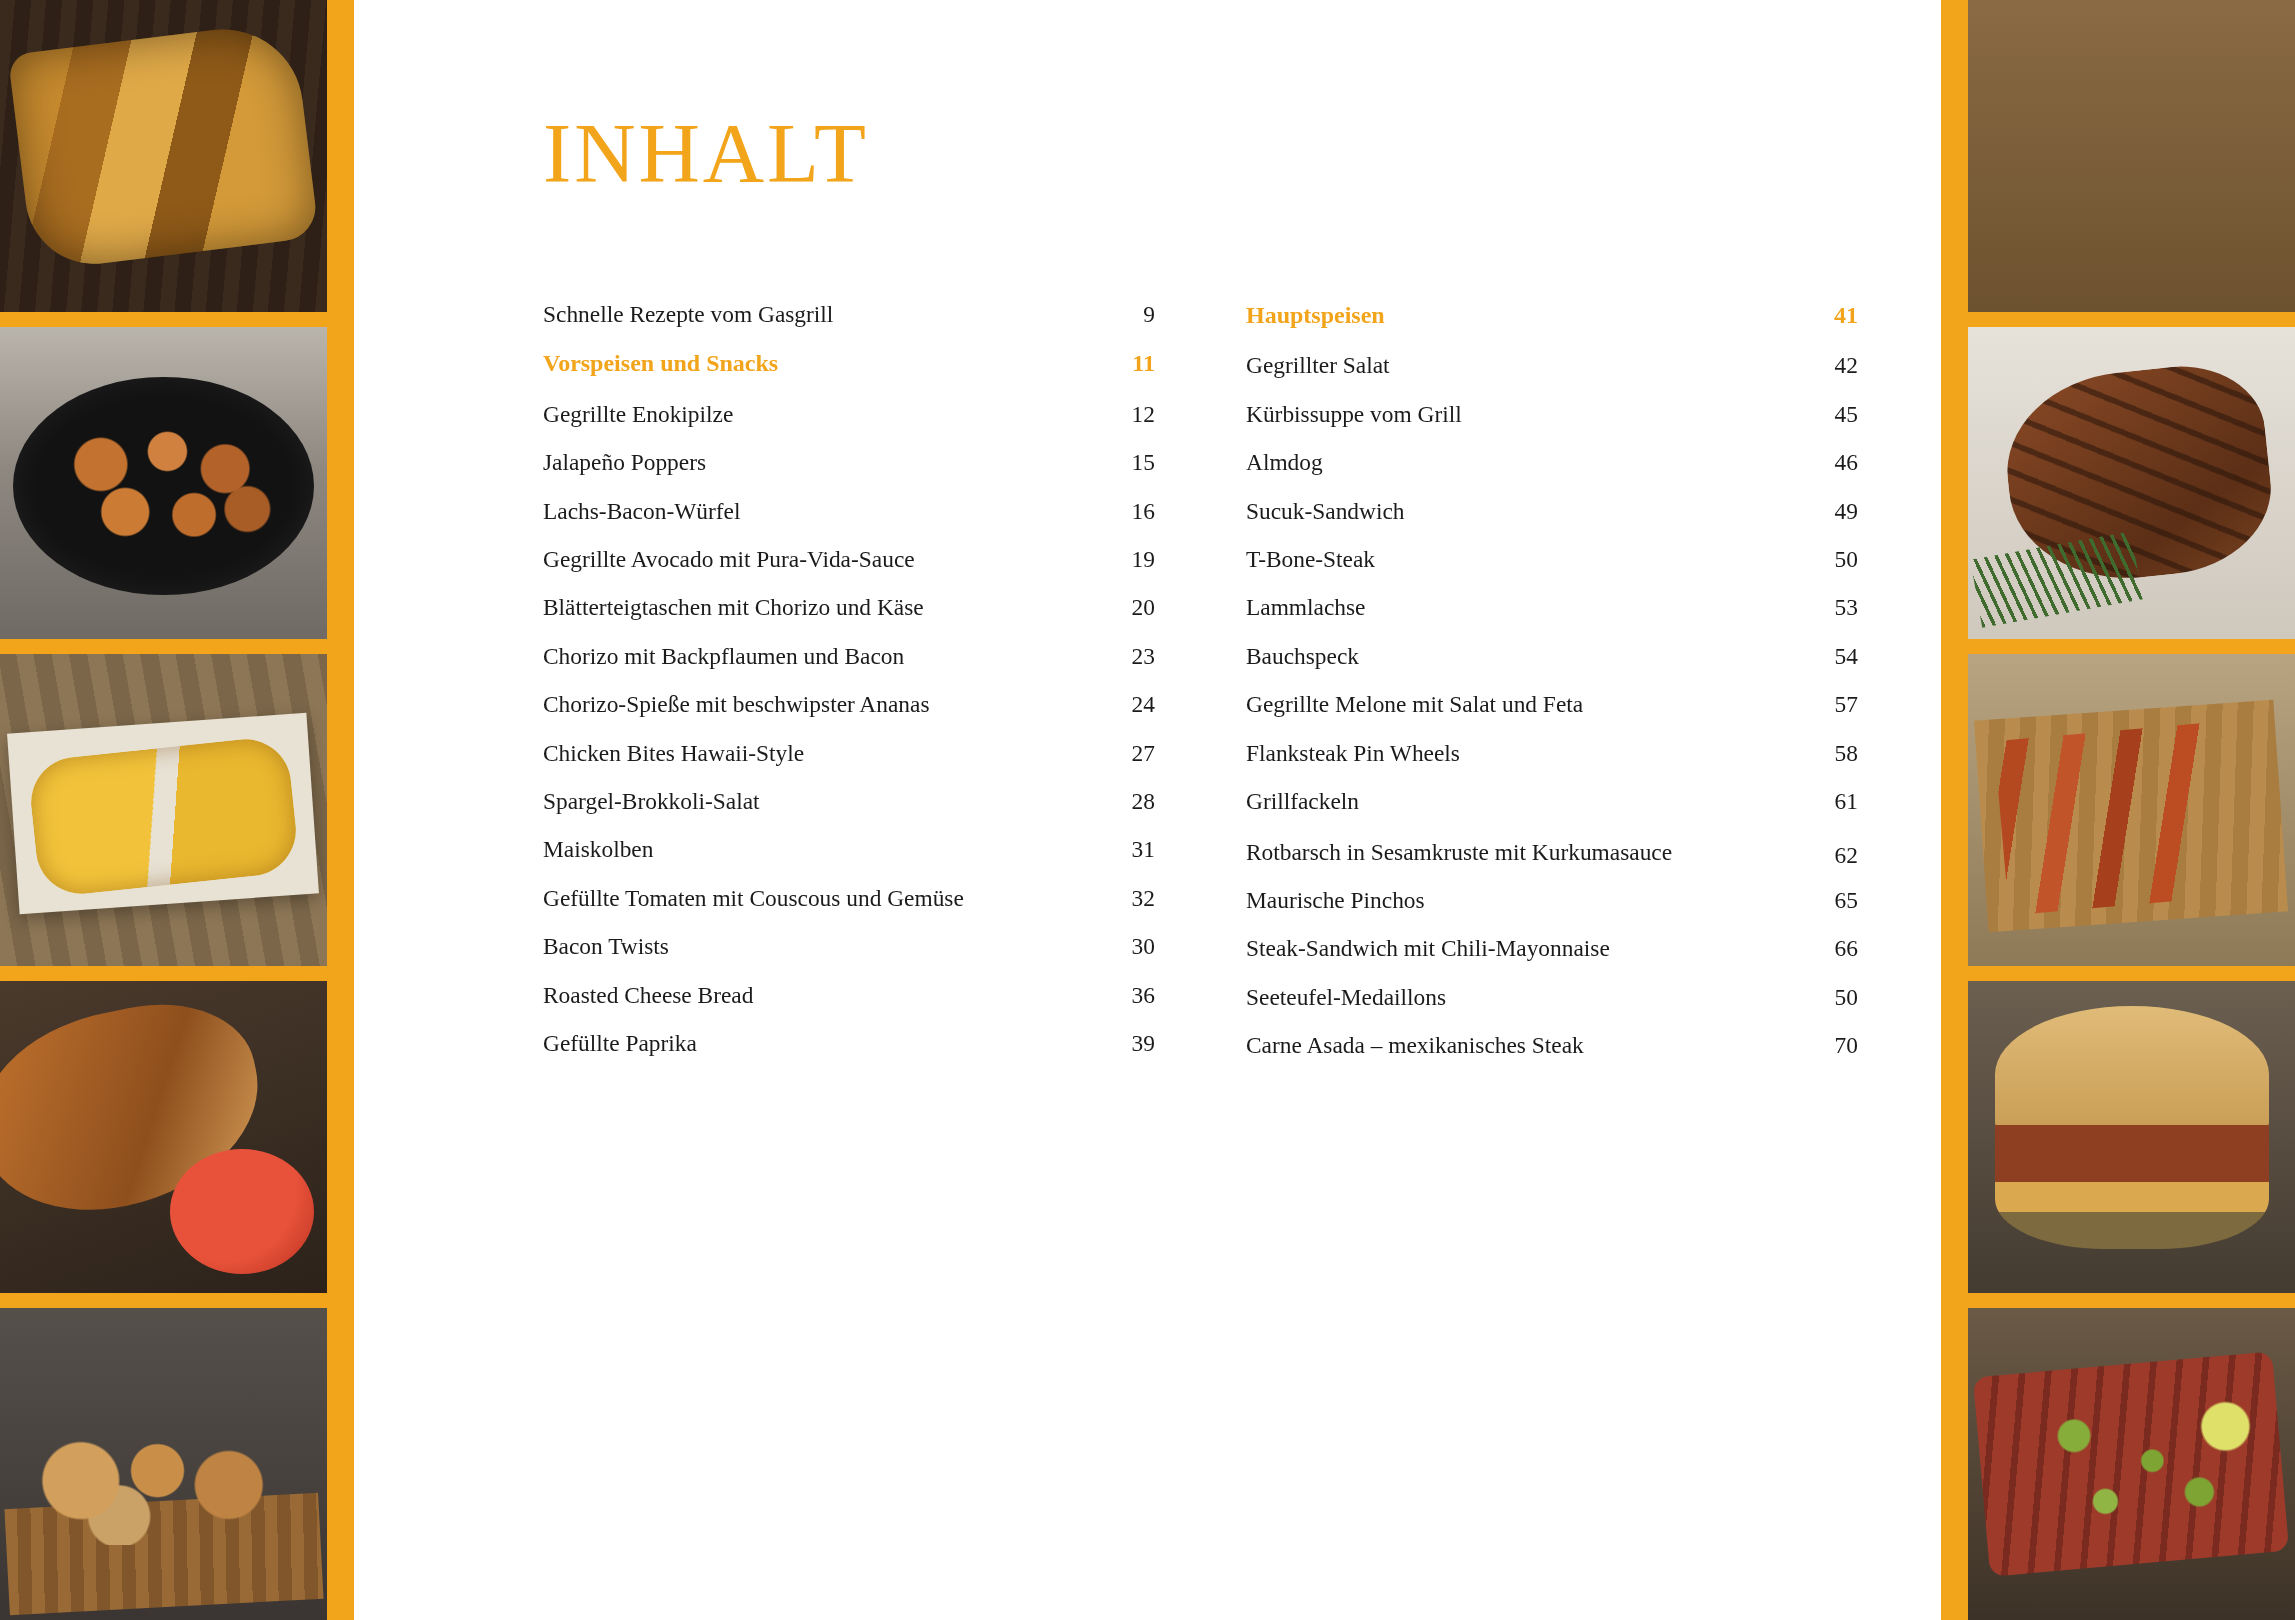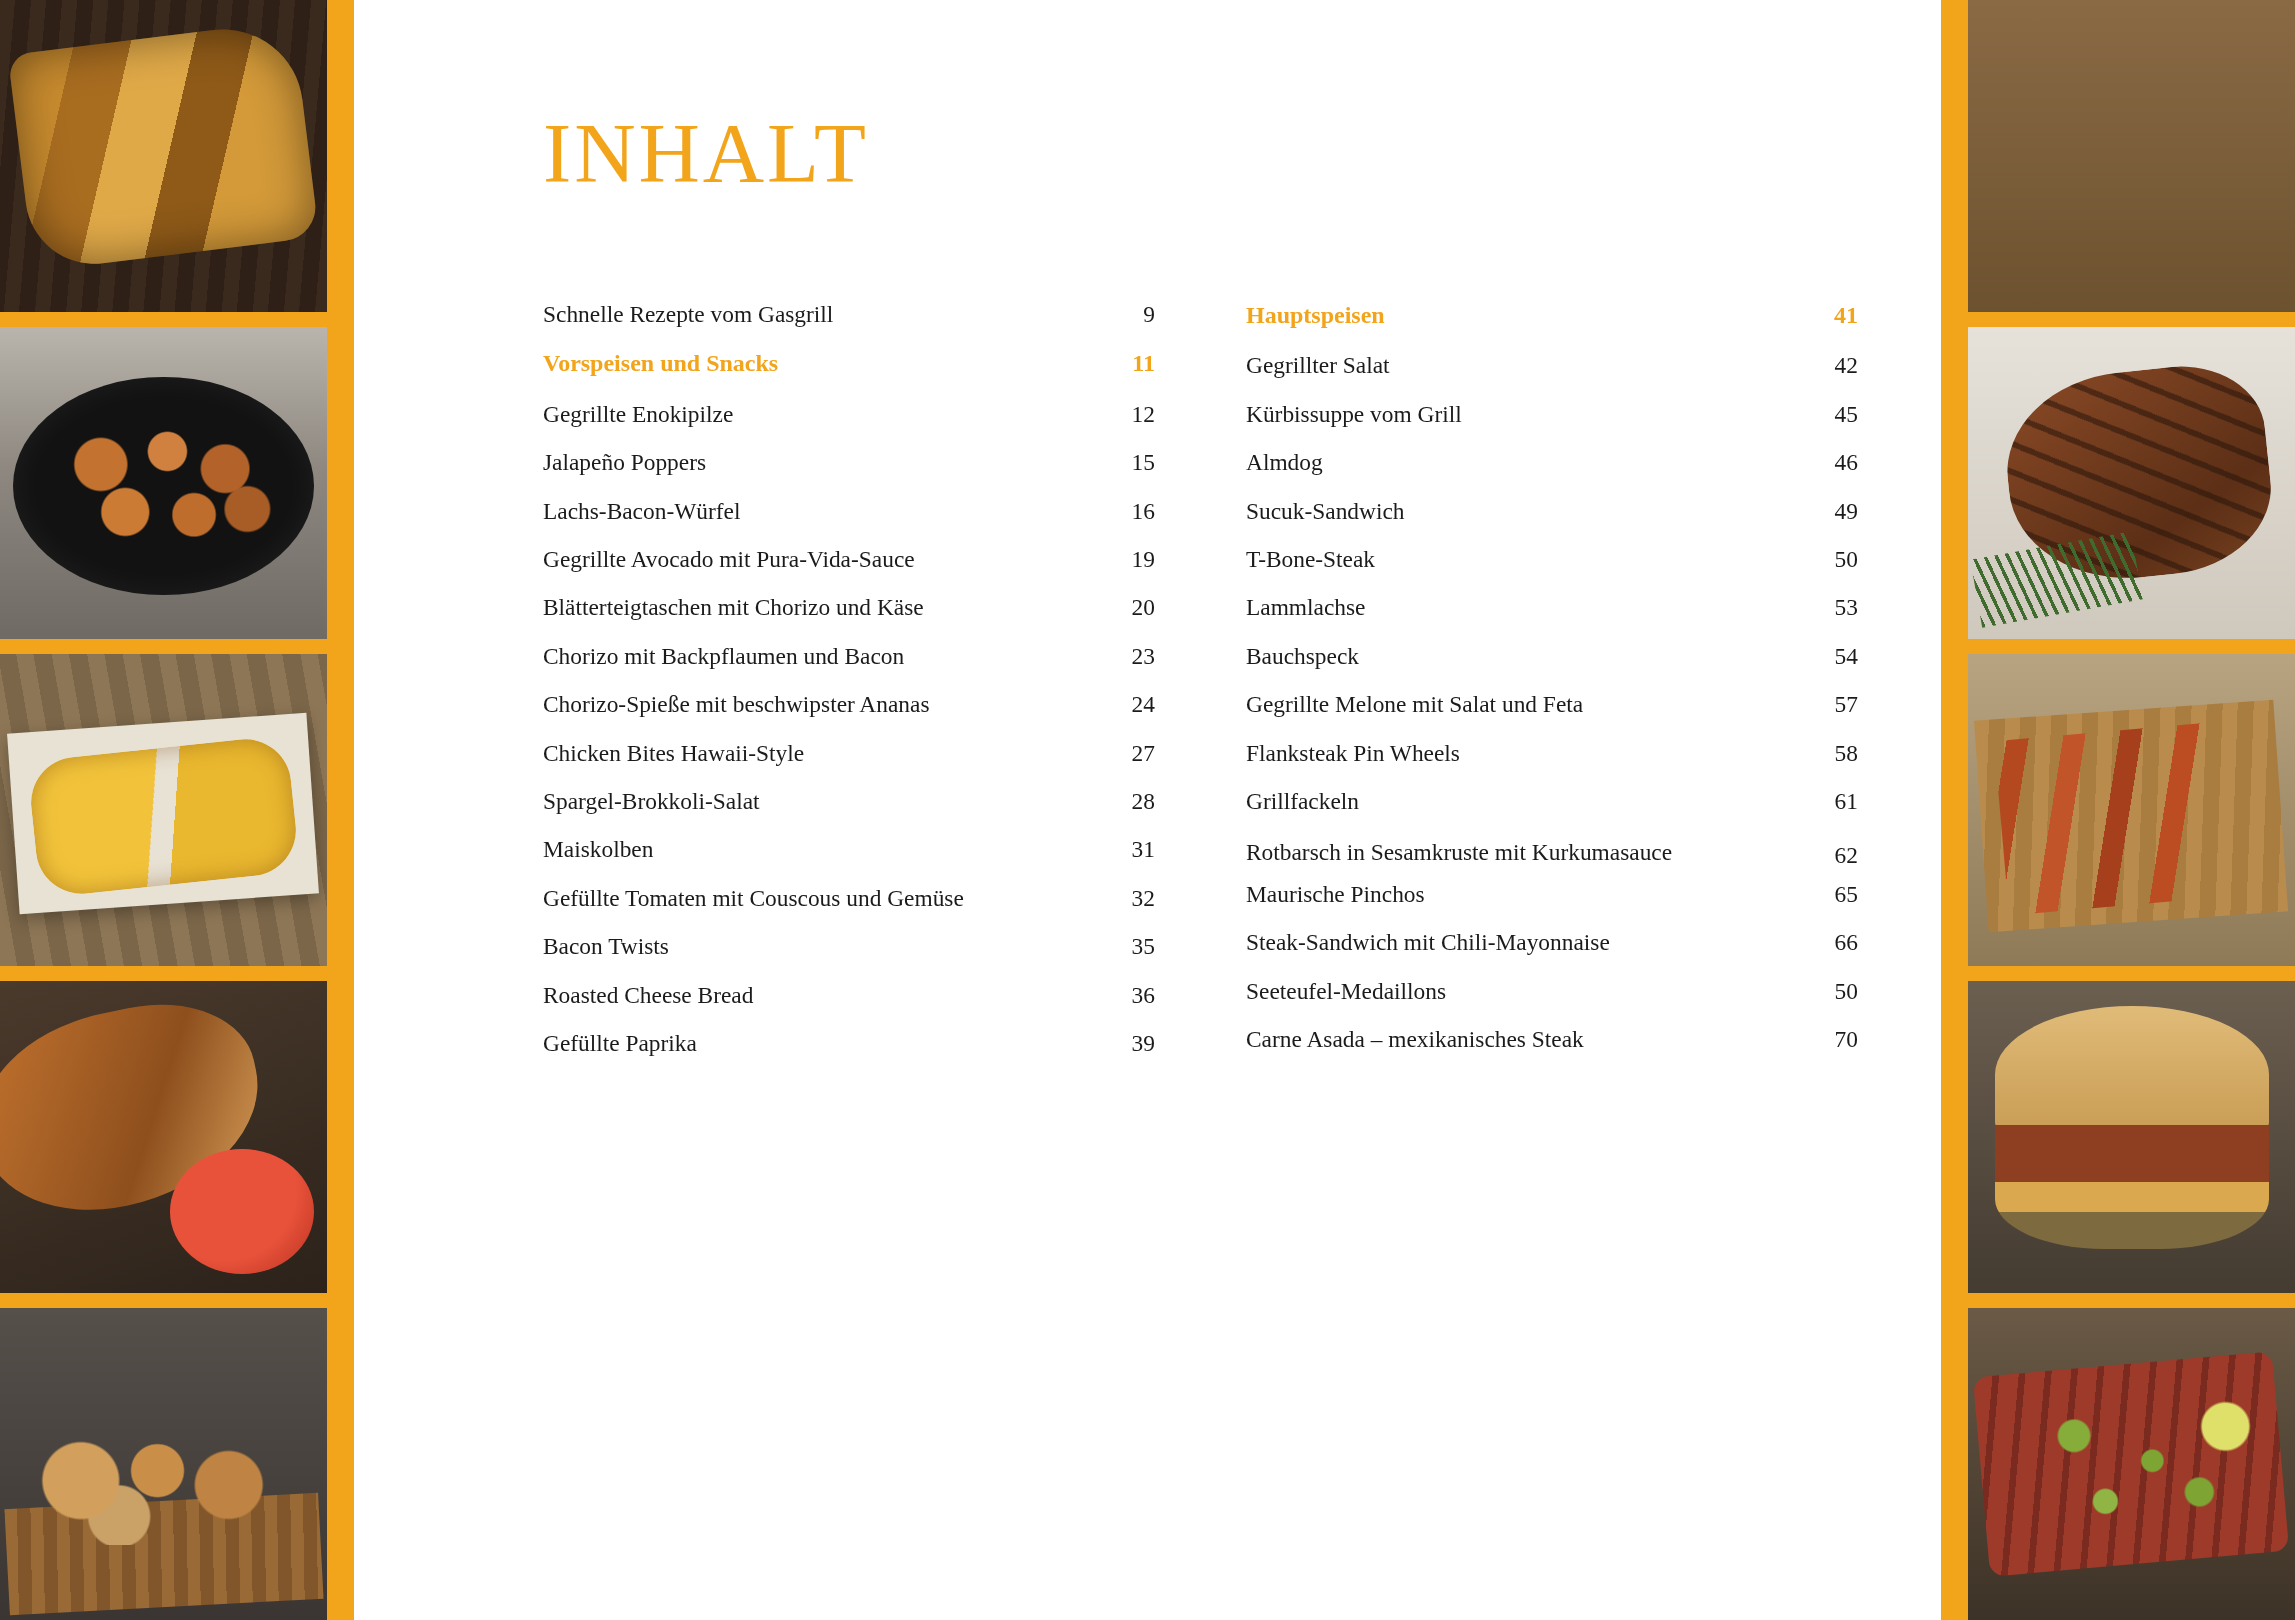--- a/index.html
+++ b/index.html
@@ -102,21 +102,21 @@
 
   .toc-row.section {
     color: #F2A41B;
     font-weight: bold;
     font-size: 24px;
     margin-top: 17px;
     margin-bottom: 27.4px;
   }
   .toc-row.section.first { margin-top: 0; }
 
-  .toc-row.two-line { margin-bottom: 15px; }
+  .toc-row.two-line { margin-bottom: 21px; }
   .toc-row.two-line .label { line-height: 1.25; }
   .toc-row.two-line .page-no { align-self: flex-end; }
 
   
   .ph-bg { position:absolute; inset:0; }
 
   
   .p-l1 { background:
       repeating-linear-gradient(95deg, #3a2a1d 0 15px, #2e2016 15px 31px);
   }
@@ -362,21 +362,21 @@
           <span class="page-no">31</span>
         </div>
 
         <div class="toc-row">
           <span class="label">Gefüllte Tomaten mit Couscous und Gemüse</span>
           <span class="page-no">32</span>
         </div>
 
         <div class="toc-row">
           <span class="label">Bacon Twists</span>
-          <span class="page-no">35</span>
+          <span class="page-no">30</span>
         </div>
 
         <div class="toc-row">
           <span class="label">Roasted Cheese Bread</span>
           <span class="page-no">36</span>
         </div>
 
         <div class="toc-row">
           <span class="label">Gefüllte Paprika</span>
           <span class="page-no">39</span>

